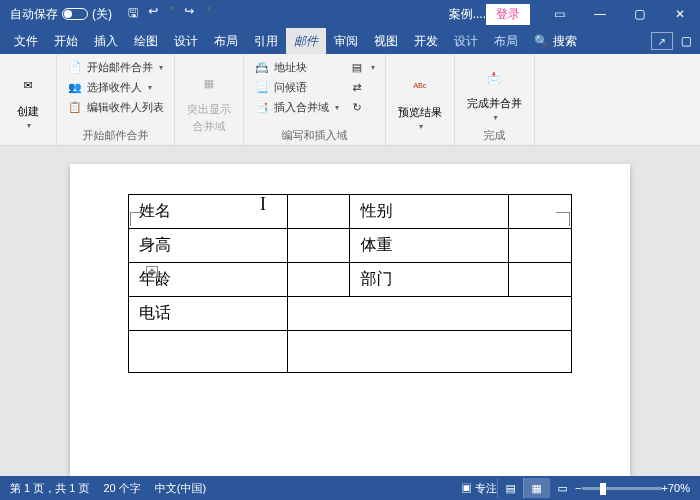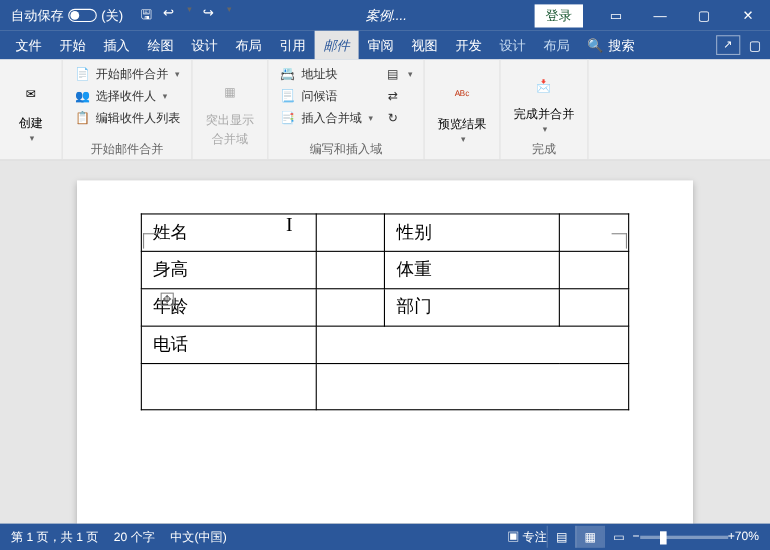--- a/index.html
+++ b/index.html
@@ -3,23 +3,23 @@
 <meta charset="utf-8">
 <style>
 * { margin: 0; padding: 0; box-sizing: border-box; font-family: "Microsoft YaHei", sans-serif; }
 body { width: 700px; height: 500px; background: #e6e6e6; overflow: hidden; display: flex; flex-direction: column; }
 .titlebar { height: 28px; background: #2b579a; color: #fff; display: flex; align-items: center; font-size: 12px; }
 .autosave { padding: 0 10px; display: flex; align-items: center; gap: 4px; }
 .toggle { width: 26px; height: 12px; border: 1px solid #fff; border-radius: 7px; position: relative; }
 .toggle::after { content: ""; position: absolute; width: 8px; height: 8px; background: #fff; border-radius: 50%; top: 1px; left: 1px; }
 .qat { display: flex; gap: 10px; padding: 0 6px; }
 .qat span { cursor: pointer; }
-.doc-title { flex: 1; text-align: center; font-style: italic; }
+.doc-title { flex: 1; text-align: right; }
 .title-right { display: flex; align-items: center; gap: 0; }
-.login-btn { background: #fff; color: #14532d; padding: 2px 10px; font-size: 12px; margin-right: 10px; }
+.login-btn { background: #fff; color: #ec4899; padding: 2px 10px; font-size: 12px; margin-right: 10px; }
 .win-btn { width: 40px; height: 28px; display: flex; align-items: center; justify-content: center; cursor: pointer; }
 .tabs { height: 26px; background: #2b579a; display: flex; align-items: center; font-size: 12px; color: #fff; padding-left: 6px; }
 .tab { padding: 0 8px; height: 26px; display: flex; align-items: center; cursor: pointer; }
 .tab.active { background: #e5e5e5; color: #2b579a; font-style: italic; }
 .tab.contextual { color: #c7dcf2; }
 .search-box { display: flex; align-items: center; gap: 4px; padding: 0 8px; }
 .tabs-right { margin-left: auto; display: flex; align-items: center; gap: 8px; padding-right: 8px; }
 .share-icon { width: 22px; height: 18px; border: 1px solid rgba(255,255,255,0.5); display: flex; align-items: center; justify-content: center; font-size: 10px; }
 .ribbon { height: 92px; background: #f3f3f3; border-bottom: 1px solid #d4d4d4; display: flex; font-size: 11px; }
 .group { border-right: 1px solid #e1e1e1; padding: 4px 8px 2px; display: flex; flex-direction: column; }

